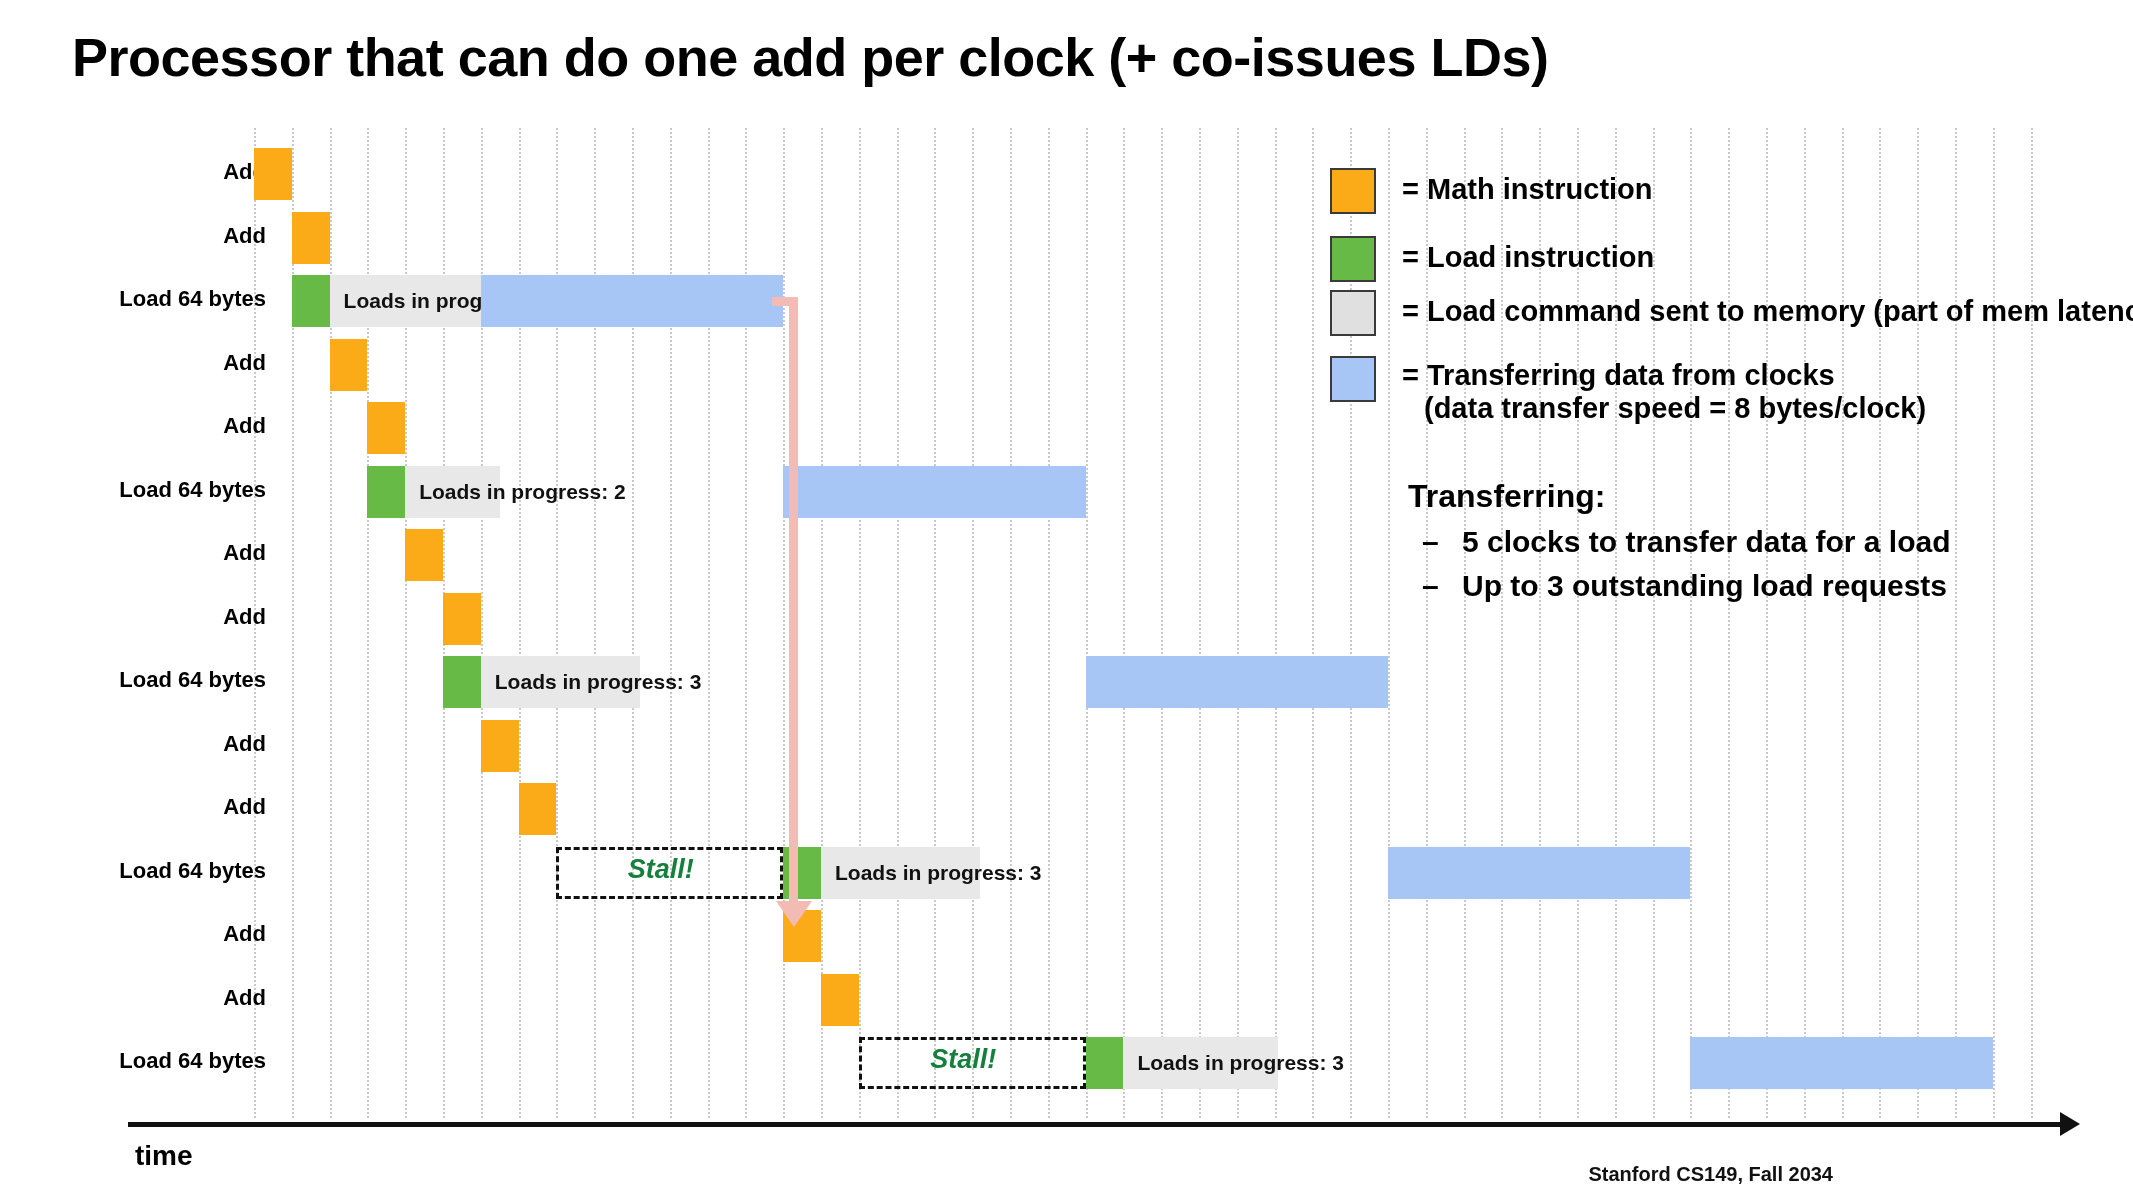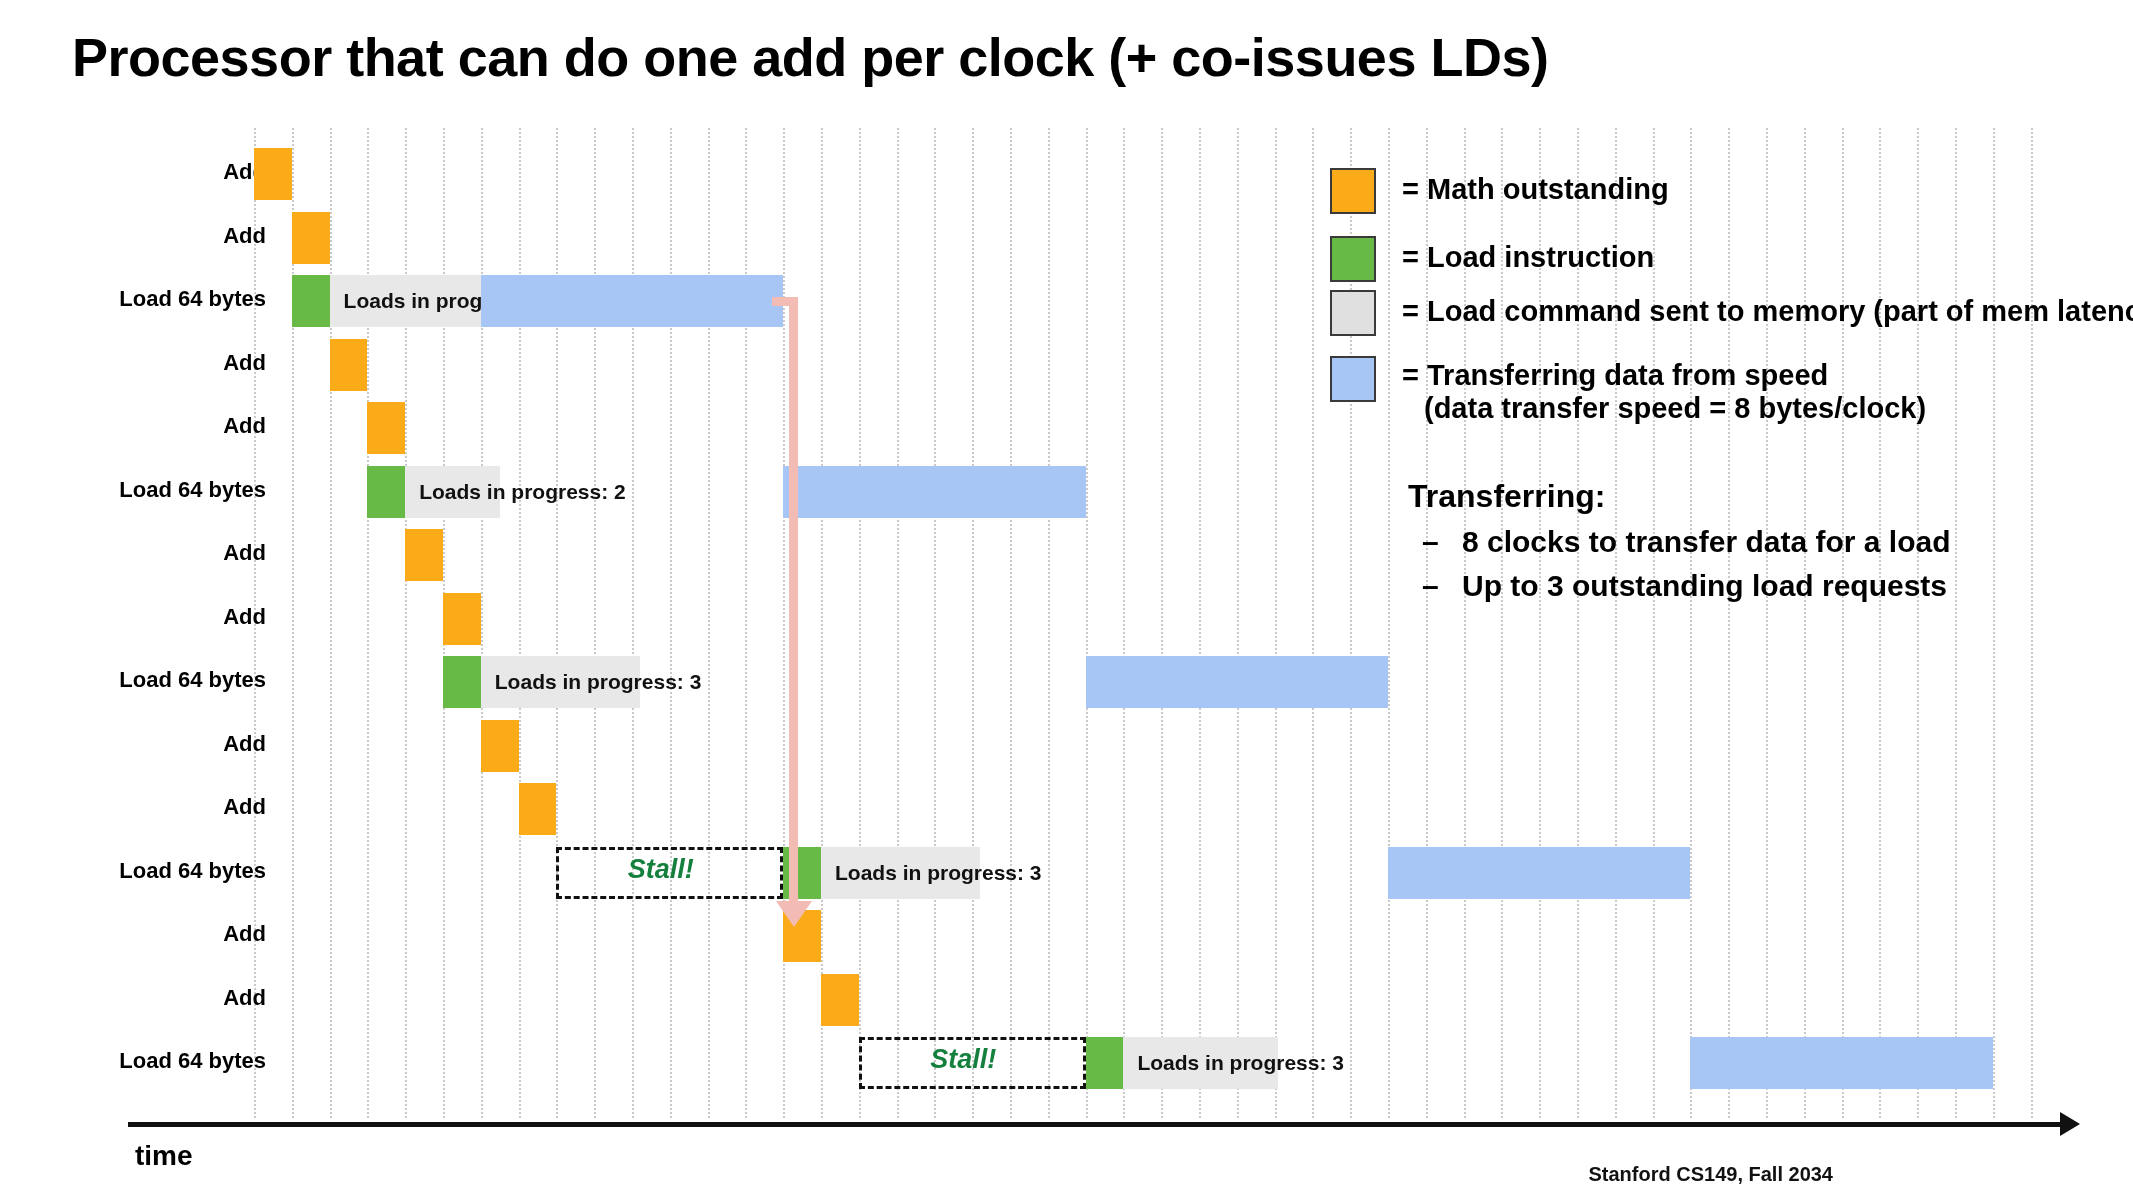--- a/index.html
+++ b/index.html
@@ -211,43 +211,43 @@
       <div class="arrow-v" style="left: 789.2px; top: 297px; height: 603.5px;"></div>
       <div class="arrow-head" style="left: 775.7px; top: 900.5px;"></div>
       <div class="axis" style="width: 1932px;"></div>
       <div class="axis-arrow" style="left: 2060px;"></div>
       <div class="axis-label">time</div>
     </div>
 
   <div id="legend">
     <div class="legend-row" style="top:0px;left:0px;">
       <div class="swatch sw-math"></div>
-      <div class="legend-text" style="margin-left:26px;margin-top:5px;">=  Math outstanding</div>
+      <div class="legend-text" style="margin-left:26px;margin-top:5px;">=  Math instruction</div>
     </div>
     <div class="legend-row" style="top:60px;left:0px;margin-top:8px;">
       <div class="swatch sw-load"></div>
       <div class="legend-text" style="margin-left:26px;margin-top:5px;">=  Load instruction</div>
     </div>
     <div class="legend-row" style="top:122px;left:0px;">
       <div class="swatch sw-cmd"></div>
       <div class="legend-text" style="margin-left:26px;margin-top:5px;">= Load command sent to memory (part of mem latency)</div>
     </div>
     <div class="legend-row" style="top:188px;left:0px;">
       <div class="swatch sw-xfer"></div>
       <div style="margin-left:26px;margin-top:3px;">
-        <div class="legend-text">= Transferring data from speed</div>
+        <div class="legend-text">= Transferring data from clocks</div>
         <div class="legend-text" style="margin-left:22px;">(data transfer speed = 8 bytes/clock)</div>
       </div>
     </div>
   </div>
 
   <div id="assumptions">
     <div class="assume-title">Transferring:</div>
     <div class="assume-item">
-      <span class="dash">–</span><span>8 clocks to transfer data for a load</span>
+      <span class="dash">–</span><span>5 clocks to transfer data for a load</span>
     </div>
     <div class="assume-item">
       <span class="dash">–</span><span>Up to 3 outstanding load requests</span>
     </div>
   </div>
 
   <div class="footer">Stanford CS149, Fall 2034</div>
 </div>
 
 </body></html>

